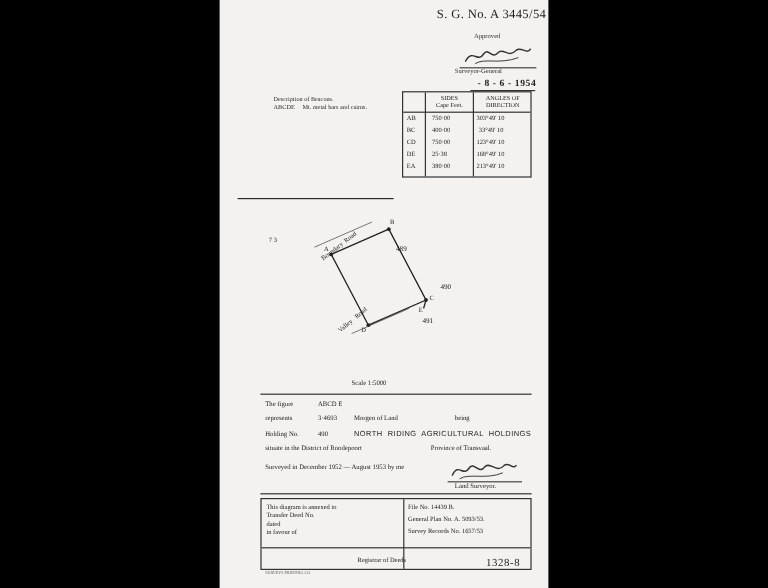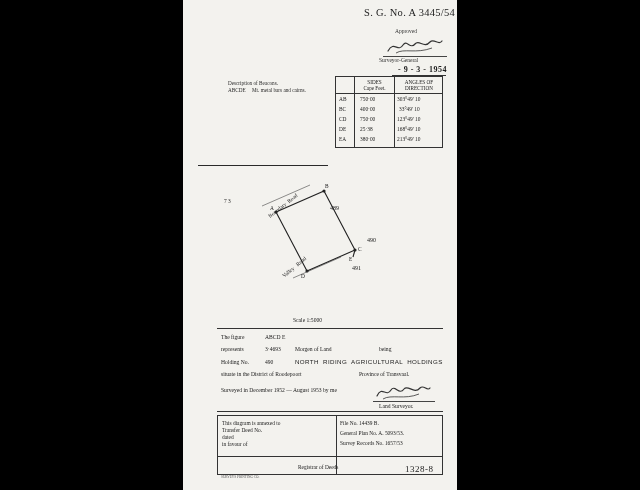--- a/index.html
+++ b/index.html
@@ -275,21 +275,21 @@
 
     <div class="t" id="sg-no">S. G. No. A 3445/54</div>
     <div class="t" id="approved">Approved</div>
 
     <svg id="sig1" viewBox="0 0 58 20">
       <path d="M2,15 C8,4 12,17 17,9 C21,3 24,14 29,8 C33,3 38,13 44,6 C48,2 53,10 56,5" stroke="#333" stroke-width="1.2" fill="none" stroke-linecap="round"></path>
       <path d="M10,17 C18,12 30,18 46,12" stroke="#333" stroke-width="0.8" fill="none"></path>
     </svg>
     <div id="rule-sg"></div>
     <div class="t" id="sg-title">Surveyor-General</div>
-    <div class="t" id="sg-date">- 9 - 3 - 1954</div>
+    <div class="t" id="sg-date">- 8 - 6 - 1954</div>
     <div id="rule-date"></div>
 
     <div class="t" id="desc-l1">Description of Beacons.</div>
     <div class="t" id="desc-l2">ABCDE</div>
     <div class="t" id="desc-l2b">Mt. metal bars and cairns.</div>
 
     <div id="tbl">
       <div class="vline" style="left:18px;"></div>
       <div class="vline" style="left:58px;"></div>
       <div class="hline" style="top:16px;"></div>

